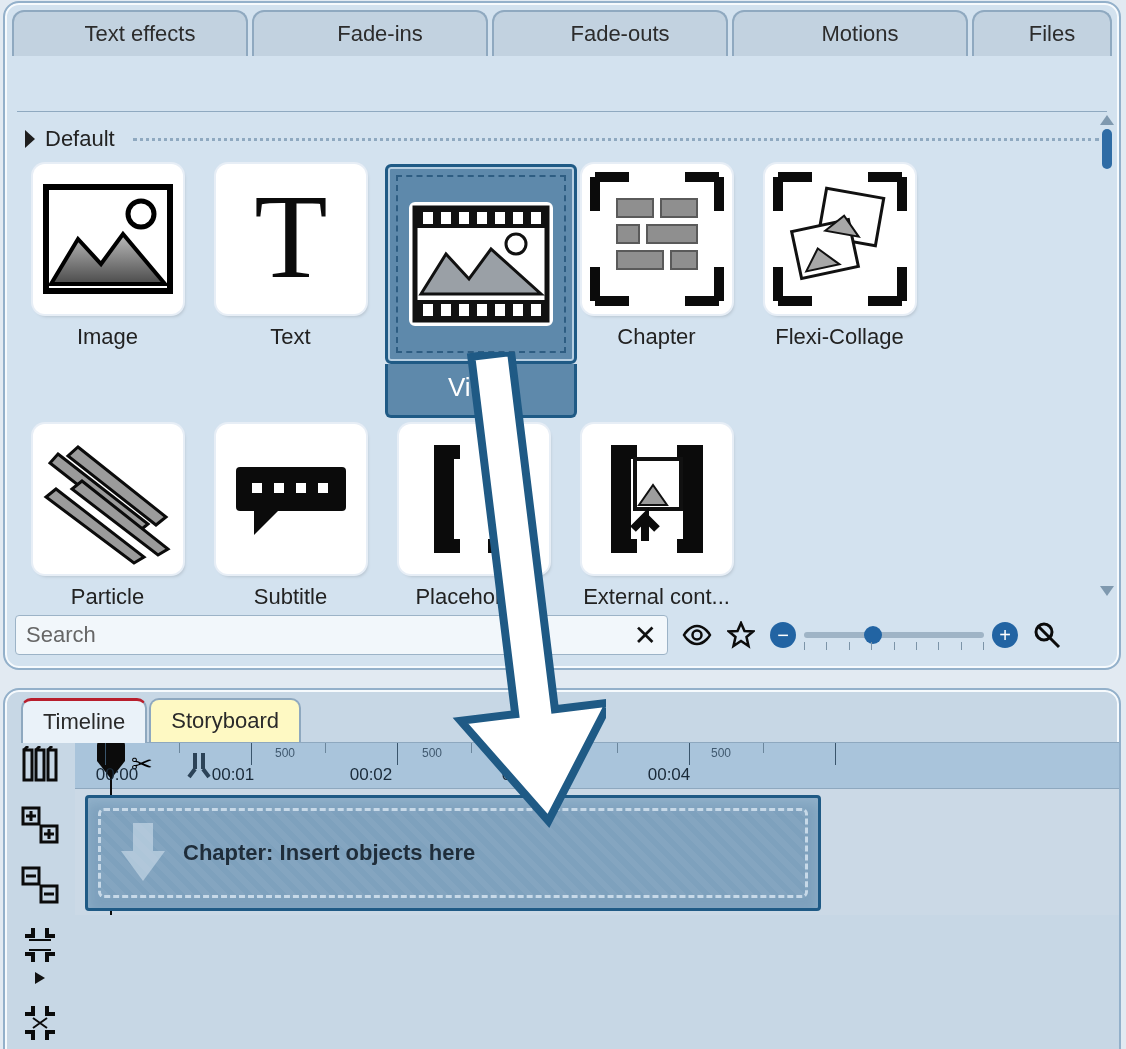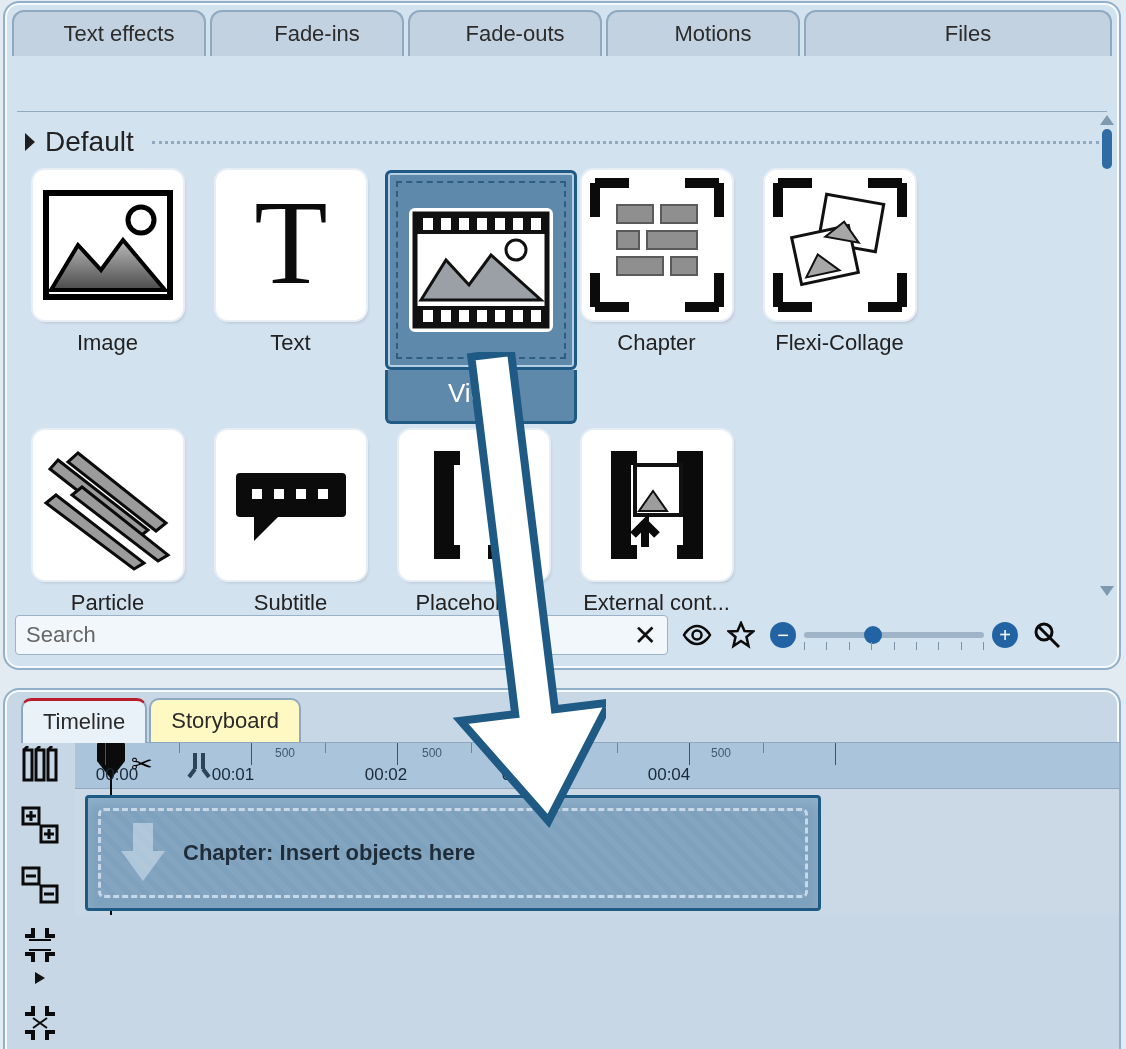--- a/index.html
+++ b/index.html
@@ -26,31 +26,31 @@
   }
   .tabs-row2 .tab { height:50px; line-height:48px; }
   .tab.active {
     background:#d3e2ef; border-color:#8fa9c0;
     border-top:3px solid #b81e2d;
     position:relative; z-index:2;
   }
   .tab.active::after{
     content:""; position:absolute; left:0; right:0; bottom:-3px; height:5px; background:#d3e2ef;
   }
-  .tabs-row1 .tab { width:194px; flex:none;padding-left:20px; }
+  .tabs-row1 .tab { width:236px; flex:none;padding-left:20px; }
   .tabs-row1 .tab:last-child{ flex:1; }
 
   .content-wrap {
     position:absolute; left:12px; top:108px; right:12px; bottom:66px;
     border-top:1px solid #8fa9c0;
   }
 
   .section-header { display:flex; align-items:center; gap:10px; margin:14px 8px 8px 8px; }
   .tri { width:0;height:0;border-left:10px solid #1e1e1e;border-top:9px solid transparent;border-bottom:9px solid transparent; transform:rotate(0); }
-  .section-title { font-size:28px; color:#222; font-weight:500; }
+  .section-title { font-size:22px; color:#222; font-weight:500; }
   .dots { flex:1; border-bottom:3px dotted #8fa9c0; height:1px; margin-left:8px; }
 
   .obj-grid { display:flex; flex-wrap:wrap; gap:0 6px; margin:12px 2px; }
   .obj-item { width:177px; text-align:center; padding:0 0 6px 0; cursor:grab; }
   .obj-tile {
     width:160px; height:160px; margin:0 auto 10px auto;
     display:flex; align-items:center; justify-content:center;
     border-radius:10px; background:transparent;
   }
   .obj-tile.card { background:#fff; border-radius:12px; box-shadow:0 0 0 2px #e7eef6, 2px 3px 3px #b9c6d2; width:150px; height:150px; }
@@ -425,21 +425,21 @@
         </span>
 
         <div class="major" style="left:30px"></div>
           <div class="lbl" style="left:42px">00:00</div>
         <div class="minor" style="left:104px"></div>
           <div class="half" style="left:210px">500</div>
         <div class="major" style="left:176px"></div>
           <div class="lbl" style="left:158px">00:01</div>
         <div class="minor" style="left:250px"></div>
         <div class="major" style="left:322px"></div>
-          <div class="lbl" style="left:311px">00:02</div>
+          <div class="lbl" style="left:296px">00:02</div>
         <div class="minor" style="left:396px"></div>
           <div class="half" style="left:357px">500</div>
         <div class="major" style="left:468px"></div>
           <div class="lbl" style="left:448px">00:03</div>
         <div class="minor" style="left:542px"></div>
           <div class="half" style="left:500px">500</div>
         <div class="major" style="left:614px"></div>
           <div class="lbl" style="left:594px">00:04</div>
         <div class="minor" style="left:688px"></div>
           <div class="half" style="left:646px">500</div>

